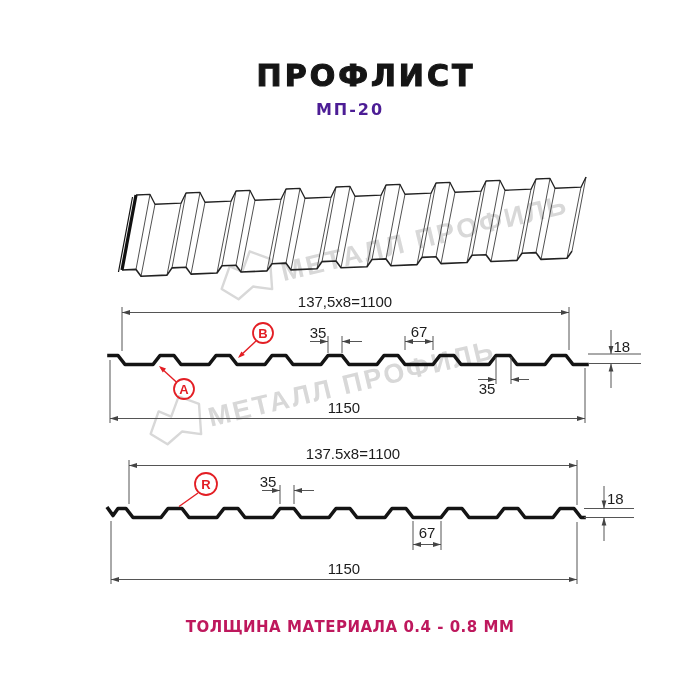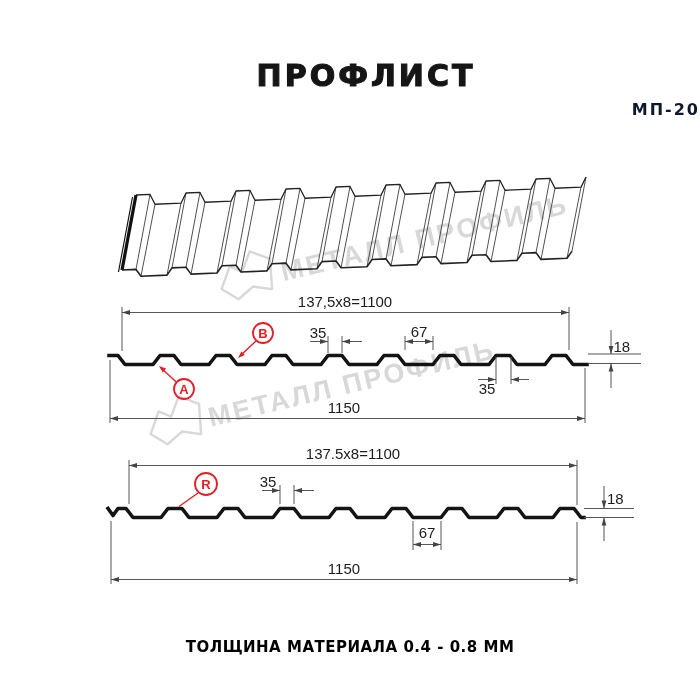--- a/index.html
+++ b/index.html
@@ -1,26 +1,26 @@
 <!DOCTYPE html>
 <html style="--red: #e31e24; --wm: #d8d8d8;"><head>
 <meta charset="utf-8">
 <style>
   html,body{margin:0;padding:0;background:#fff;}
   .page{position:relative;width:700px;height:700px;background:#fff;overflow:hidden;
         font-family:"Liberation Sans",sans-serif;}
   .title{position:absolute;top:58px;left:0;width:700px;text-align:center;
          font-family:"DejaVu Sans",sans-serif;font-weight:bold;font-size:30px;
          letter-spacing:3px;color:#151515;padding-left:16px;-webkit-text-stroke:1.1px #151515;}
-  .subtitle{position:absolute;top:100px;left:0;width:700px;text-align:right;
+  .subtitle{position:absolute;top:100px;left:0;width:700px;text-align:center;
          font-family:"DejaVu Sans",sans-serif;font-weight:bold;font-size:16px;
-         letter-spacing:2px;color:#0f172a;}
+         letter-spacing:2px;color:#4c1d95;}
   .footer{position:absolute;top:618px;left:0;width:700px;text-align:center;
          font-family:"DejaVu Sans",sans-serif;font-weight:bold;font-size:15px;
-         letter-spacing:.5px;color:#000000;margin-top:20px;}
+         letter-spacing:.5px;color:#be185d;}
   svg{position:absolute;top:0;left:0;}
   .dim{font-family:"Liberation Sans",sans-serif;font-size:15px;fill:#1c1c1c;}
   .wmtext{font-family:"Liberation Sans",sans-serif;font-weight:bold;font-size:27px;
           letter-spacing:2.5px;fill:var(--wm,#d8d8d8);}
   .wmpoly{fill:none;stroke:var(--wm,#d8d8d8);stroke-width:2.4;stroke-linejoin:round;}
   .redc{fill:none;stroke:var(--red,#e31e24);stroke-width:1.8;}
   .redt{font-family:"Liberation Sans",sans-serif;font-weight:bold;font-size:13px;
         fill:var(--red,#e31e24);text-anchor:middle;}
   .redline{stroke:var(--red,#e31e24);stroke-width:1.4;}
   .redfill{fill:var(--red,#e31e24);}

